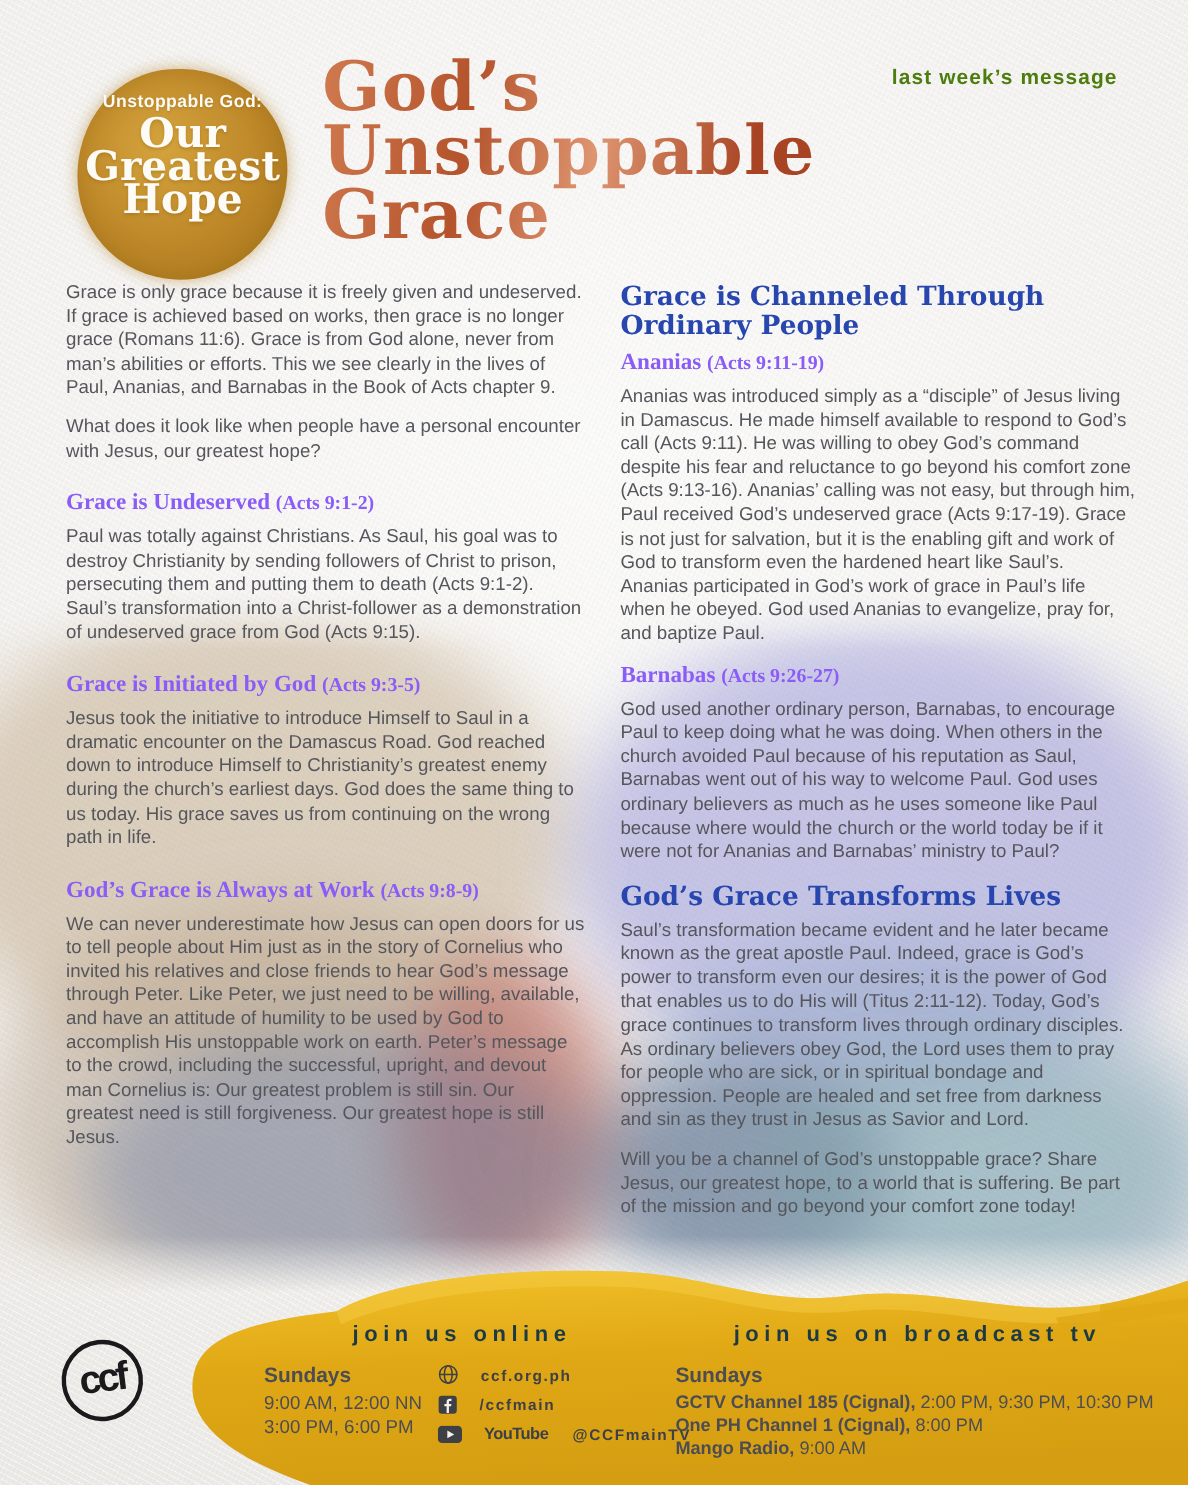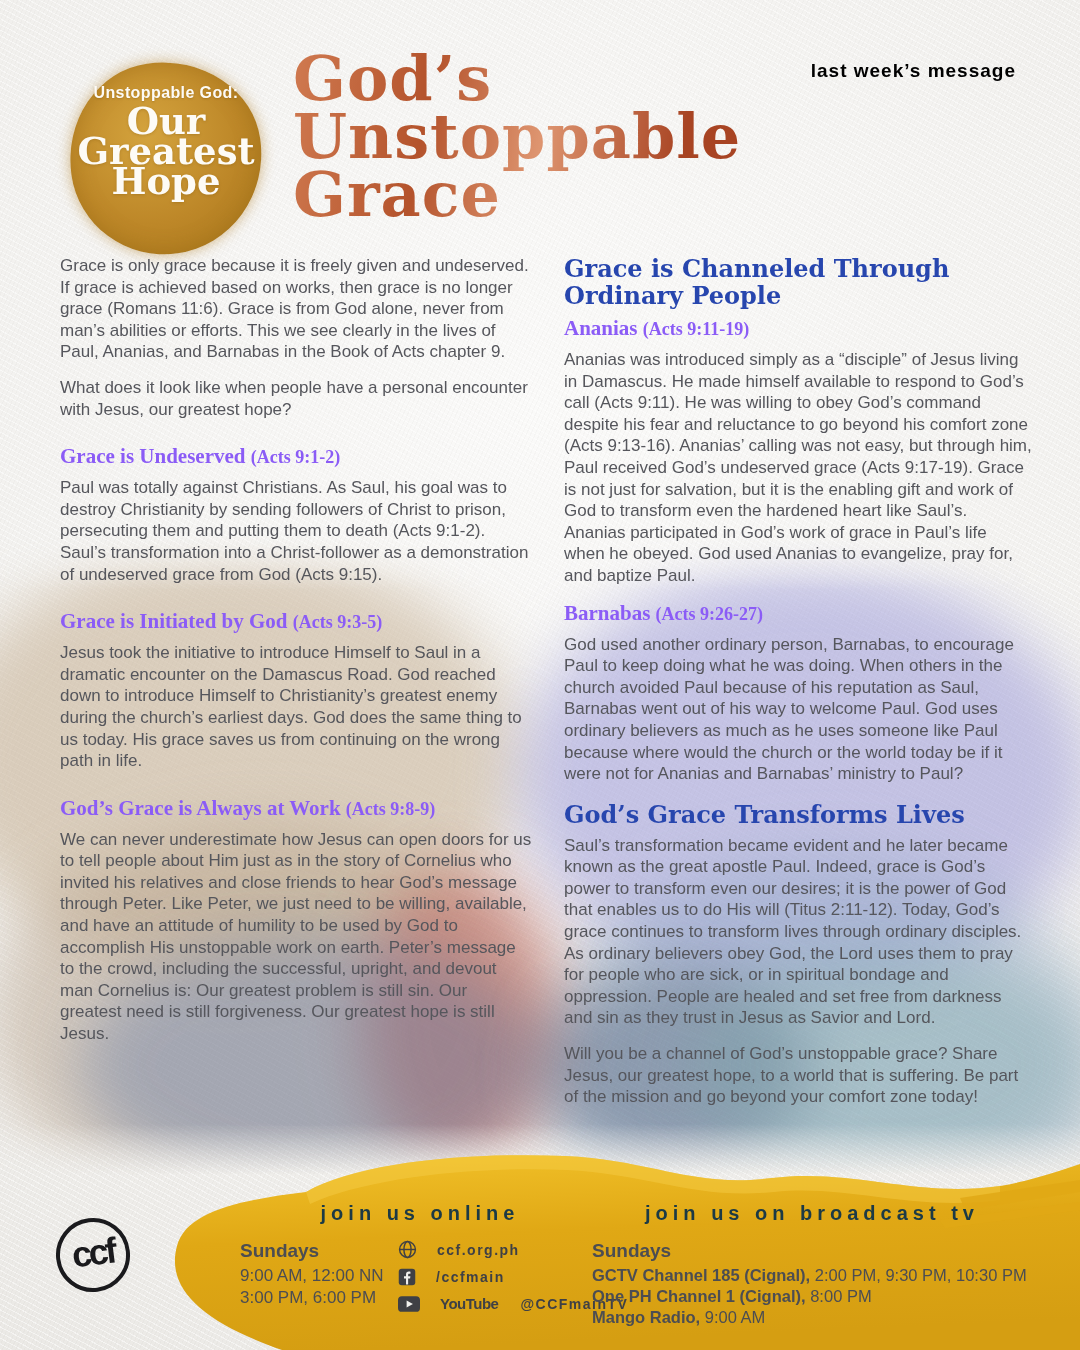--- a/index.html
+++ b/index.html
@@ -32,21 +32,21 @@
     box-shadow:0 0 14px rgba(176,124,32,0.55), inset 0 0 22px rgba(140,95,15,0.35);}
   .logo-text{position:absolute;left:-34px;top:22px;width:260px;text-align:center;color:#fdfbf6;}
   .logo-kicker{font-size:16px;font-weight:bold;letter-spacing:0.4px;margin-bottom:4px;
     text-shadow:0 1px 2px rgba(120,80,10,0.35);text-align:center;}
   .logo-line{font-family:"DejaVu Serif",serif;font-weight:700;font-size:37px;line-height:30px;
     text-shadow:0 1px 3px rgba(120,80,10,0.3);}
   .title{position:absolute;left:293px;top:50px;z-index:3;font-family:"DejaVu Serif",serif;
     font-weight:700;font-size:62px;line-height:58px;letter-spacing:1px;
     background:linear-gradient(100deg,#d07a50 0%,#b4532c 30%,#de9570 55%,#a84423 85%);
     -webkit-background-clip:text;background-clip:text;color:transparent;}
-  .tag{position:absolute;right:64px;top:60px;z-index:3;color:#000000;font-weight:bold;
+  .tag{position:absolute;right:64px;top:60px;z-index:3;color:#4d7c0f;font-weight:bold;
     font-size:19px;letter-spacing:1px;}
 
   
   .col{position:absolute;top:255px;z-index:3;color:#55565c;font-size:17px;line-height:21.6px;}
   .col-left{left:60px;width:472px;}
   .col-right{left:564px;width:468px;}
   .col p{margin:0 0 14px;}
   .h-orange{font-family:Liberation Serif, serif;color:#8b5cf6;font-size:21px;line-height:25px;
     margin:24px 0 7px;font-weight:700;}
   .h-orange .ref{font-size:18px;}
@@ -57,21 +57,21 @@
 
   
   .gold-band{position:absolute;left:0;top:1140px;width:1080px;height:210px;z-index:2;}
   .ccf{position:absolute;left:56px;top:1218px;width:66px;height:66px;z-index:3;
     border:4px solid #1a1a1d;border-radius:50%;display:flex;align-items:center;
     justify-content:center;transform:rotate(-7deg);}
   .ccf span{font-weight:bold;font-size:36px;letter-spacing:-3.5px;color:#1a1a1d;
     font-family:"Liberation Sans",sans-serif;transform:translateY(-2px);}
   .f-col{position:absolute;z-index:3;color:#4c4d52;}
   .f-online{left:240px;top:1202px;width:360px;}
-  .f-broadcast{left:592px;top:1202px;width:440px;}
+  .f-broadcast{left:614px;top:1202px;width:440px;}
   .f-head{color:#1c3a45;font-weight:bold;font-size:20px;letter-spacing:5px;margin-bottom:15px;text-align:center;}
   .f-day{font-weight:bold;font-size:19px;margin-bottom:3px;}
   .f-time{font-size:17px;line-height:22px;}
   .f-links{position:absolute;left:158px;top:38px;}
   .f-link{display:flex;align-items:center;gap:20px;margin-bottom:9px;}
   .f-link .txt{font-size:14px;font-weight:bold;letter-spacing:1.5px;color:#3f4045;}
   .yt-word{font-size:15px;font-weight:bold;letter-spacing:-0.5px;color:#3f4045;margin-right:2px;}
   .f-row{font-size:16.5px;line-height:21px;}
   .f-row b{color:#4c4d52;}
   .icon{flex:0 0 auto;display:inline-flex;}

